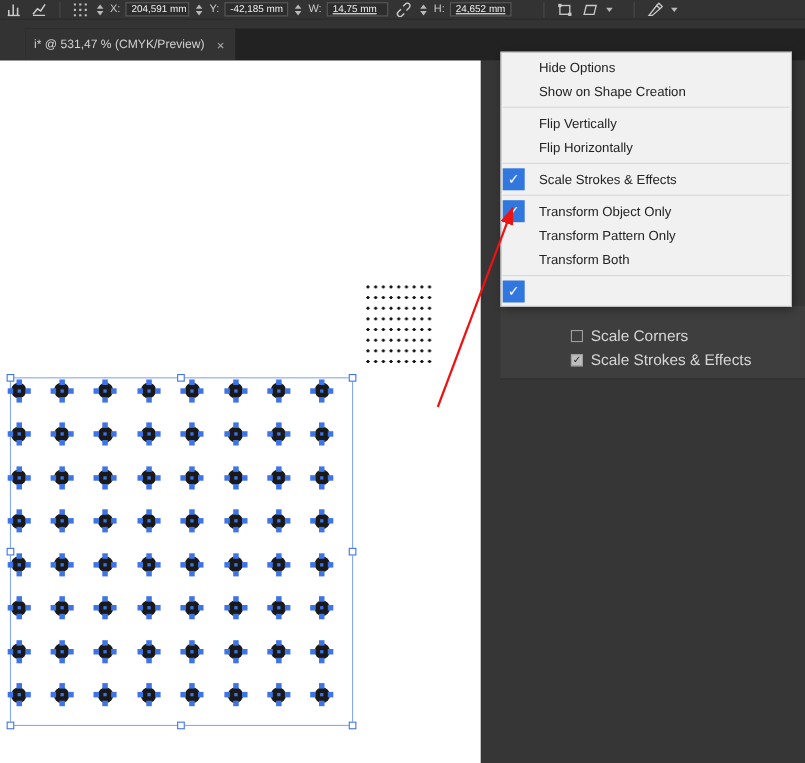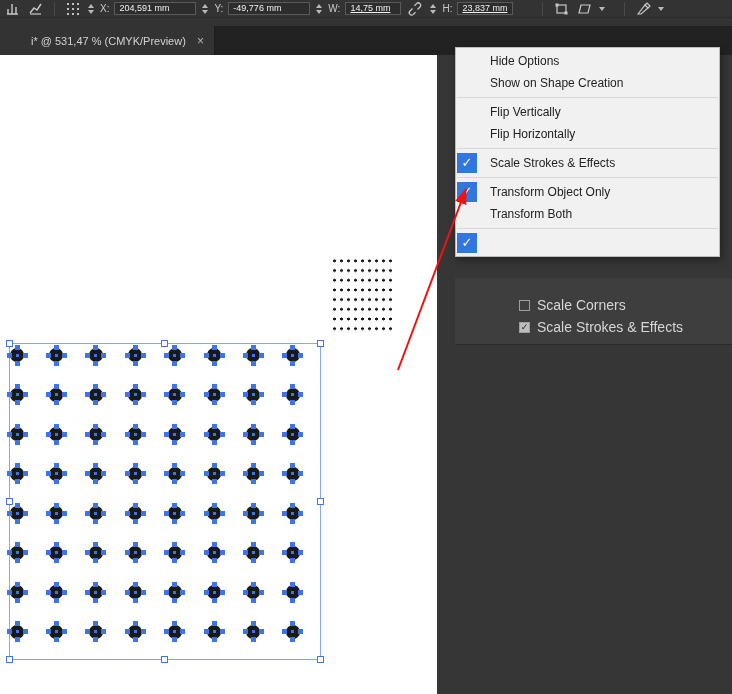--- a/index.html
+++ b/index.html
@@ -12,21 +12,21 @@
   body{font-family:"Liberation Sans","DejaVu Sans",sans-serif;background:#333;}
   .app{position:relative;width:732px;height:694px;overflow:hidden;background:#333;}
 
   
   .control-bar{position:absolute;left:0;top:0;width:732px;height:18px;background:#333;
     border-bottom:1px solid #2a2a2a;display:flex;align-items:center;gap:5px;padding:0 4px;}
   .top-strip{position:absolute;left:0;top:18px;width:732px;height:8px;background:#333;}
   .tb-icon{display:flex;align-items:center;justify-content:center;width:18px;height:16px;cursor:pointer;}
   .tb-icon svg{display:block;}
   .fld-label{color:#c9c9c9;font-size:10px;line-height:10px;}
-  .fld{width:82px;height:13px;background:#2d2d2d;border:1px solid #5a5a5a;color:#f1f1f1;
+  .fld{width:58px;height:13px;background:#2d2d2d;border:1px solid #5a5a5a;color:#f1f1f1;
     font-size:9px;line-height:11px;padding:0 4px;overflow:hidden;white-space:nowrap;}
   .fld.small{width:56px;text-decoration:underline;}
   .stp{display:flex;flex-direction:column;align-items:center;gap:2px;width:8px;cursor:pointer;}
   .stp i{display:block;width:0;height:0;border-left:3px solid transparent;border-right:3px solid transparent;}
   .stp .u{border-bottom:4px solid #b9b9b9;}
   .stp .d{border-top:4px solid #b9b9b9;}
   .chev{width:0;height:0;border-left:3.5px solid transparent;border-right:3.5px solid transparent;
     border-top:4px solid #b9b9b9;margin-left:1px;cursor:pointer;}
   .tb-sep{width:1px;height:14px;background:#494949;margin:0 4px;}
 
@@ -122,39 +122,39 @@
         <i class="u"></i>
         <i class="d"></i>
       </span>
     <span class="fld-label">X:</span>
     <span class="fld">204,591 mm</span>
     <span class="stp">
         <i class="u"></i>
         <i class="d"></i>
       </span>
     <span class="fld-label">Y:</span>
-    <span class="fld">-49,776 mm</span>
+    <span class="fld">-42,185 mm</span>
     <span class="stp">
         <i class="u"></i>
         <i class="d"></i>
       </span>
     <span class="fld-label">W:</span>
     <span class="fld small">14,75 mm</span>
     <span class="tb-icon">
       <svg width="16" height="14" viewBox="0 0 16 14" fill="none" stroke="#c9c9c9" stroke-width="1.3">
         <path d="M5.5 6.5 L3 9 a2.4 2.4 0 0 0 3.4 3.4 L8.5 10.3"></path>
         <path d="M7.5 3.7 L9.6 1.6 A2.4 2.4 0 0 1 13 5 L10.5 7.5"></path>
       </svg>
     </span>
     <span class="stp">
         <i class="u"></i>
         <i class="d"></i>
       </span>
     <span class="fld-label">H:</span>
-    <span class="fld small">23,837 mm</span>
+    <span class="fld small">24,652 mm</span>
     <span class="tb-sep" style="margin-left:24px;"></span>
     <span class="tb-icon">
       <svg width="15" height="14" viewBox="0 0 15 14" fill="none" stroke="#c9c9c9" stroke-width="1.2">
         <rect x="3" y="3" width="9" height="8"></rect>
         <rect x="1.5" y="1.5" width="3" height="3" fill="#c9c9c9" stroke="none"></rect>
         <rect x="10.5" y="9.5" width="3" height="3" fill="#c9c9c9" stroke="none"></rect>
       </svg>
     </span>
     <span class="tb-icon">
       <svg width="15" height="14" viewBox="0 0 15 14" fill="none" stroke="#c9c9c9" stroke-width="1.2">
@@ -744,20 +744,24 @@
       <span class="mcheck">✓</span>
       <span class="mlabel">Scale Strokes &amp; Effects</span>
     </div>
     <div class="menu-sep"></div>
     <div class="menu-item checked">
       <span class="mcheck">✓</span>
       <span class="mlabel">Transform Object Only</span>
     </div>
     <div class="menu-item">
 
+      <span class="mlabel">Transform Pattern Only</span>
+    </div>
+    <div class="menu-item">
+
       <span class="mlabel">Transform Both</span>
     </div>
     <div class="menu-sep"></div>
     <div class="menu-item checked">
       <span class="mcheck">✓</span>
     </div>
   </div>
 
   <svg class="arrow-overlay" width="732" height="694">
     <defs>

